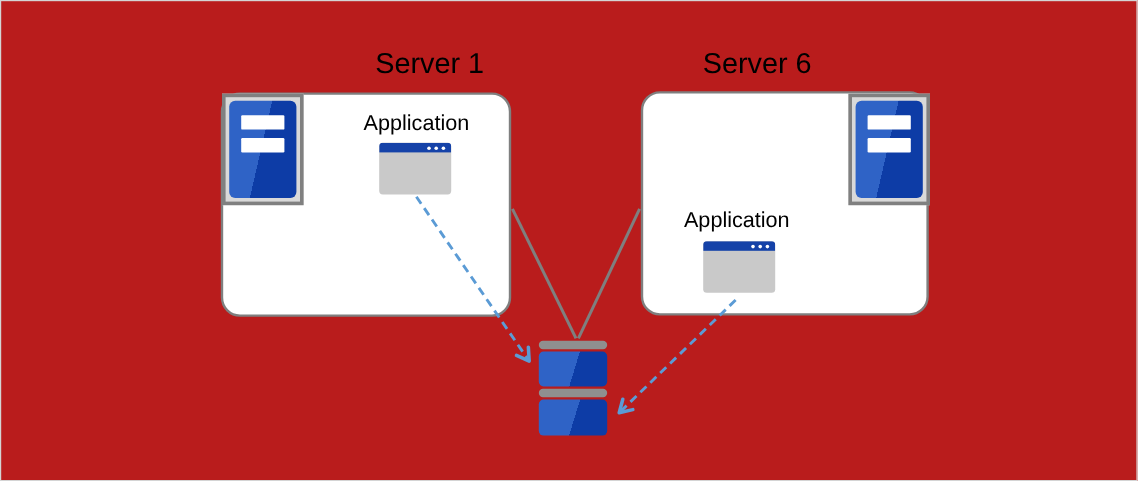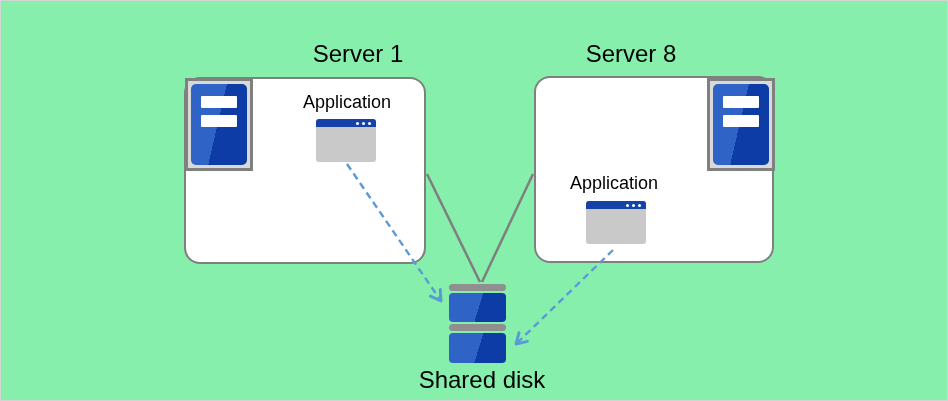--- a/index.html
+++ b/index.html
@@ -11,21 +11,21 @@
     --titlebar-blue:#1542a8;
     --window-body-gray:#c9c9c9;
     --icon-frame-fill:#d9d9d9;
     --icon-frame-border:#808080;
     --disk-bar-gray:#8f8f8f;
     --canvas-border:#d4d4d4;
     --text-color:#000000;
   }
   html,body{margin:0;padding:0;background:#ffffff;}
   .canvas{
-    position:relative;width:948px;height:401px;background:#86efac;
+    position:relative;width:948px;height:401px;background:#b91c1c;
     border:1px solid var(--canvas-border);box-sizing:border-box;overflow:hidden;
     font-family:"Liberation Sans","DejaVu Sans",sans-serif;color:var(--text-color);
   }
   .server-box{
     position:absolute;border:2.5px solid var(--box-border);border-radius:16px;
     background:#ffffff;box-sizing:border-box;
   }
   .box-s1{left:183px;top:76px;width:242px;height:187px;}
   .box-s2{left:533px;top:75px;width:240px;height:187px;}
   .node-title{
@@ -93,21 +93,21 @@
   </div>
   <div class="app-label label-a1">Application</div>
   <div class="app-window win-a1" title="application-window-icon">
     <div class="win-titlebar">
       <span class="win-dot"></span>
       <span class="win-dot"></span>
       <span class="win-dot"></span>
     </div>
   </div>
 
-  <div class="node-title title-s2">Server 8</div>
+  <div class="node-title title-s2">Server 6</div>
   <div class="server-box box-s2"></div>
   <div class="icon-frame frame-s2" title="server-icon">
     <div class="server-body">
       <div class="server-slot slot-1"></div>
       <div class="server-slot slot-2"></div>
     </div>
   </div>
   <div class="app-label label-a2">Application</div>
   <div class="app-window win-a2" title="application-window-icon">
     <div class="win-titlebar">
@@ -116,21 +116,20 @@
       <span class="win-dot"></span>
     </div>
   </div>
 
   <div class="disk" title="shared-disk-icon">
     <div class="disk-bar"></div>
     <div class="disk-body"></div>
     <div class="disk-bar"></div>
     <div class="disk-body second"></div>
   </div>
-  <div class="disk-label">Shared disk</div>
 
   <svg class="connector-layer" viewBox="0 0 948 401" xmlns="http://www.w3.org/2000/svg">
     <defs>
       <marker id="arrowV" viewBox="0 0 12 12" refX="10" refY="6" markerWidth="16" markerHeight="16" orient="auto" markerUnits="userSpaceOnUse">
         <path d="M2.5,1.5 L10,6 L2.5,10.5" fill="none" stroke="#5b9bd5" stroke-width="2.2" stroke-linecap="round" stroke-linejoin="round"></path>
       </marker>
     </defs>
     <line class="gray-line" x1="426" y1="173" x2="479" y2="281"></line>
     <line class="gray-line" x1="532" y1="173" x2="481" y2="281"></line>
     <line class="dashed-arrow" x1="346" y1="163" x2="440" y2="300" marker-end="url(#arrowV)"></line>

